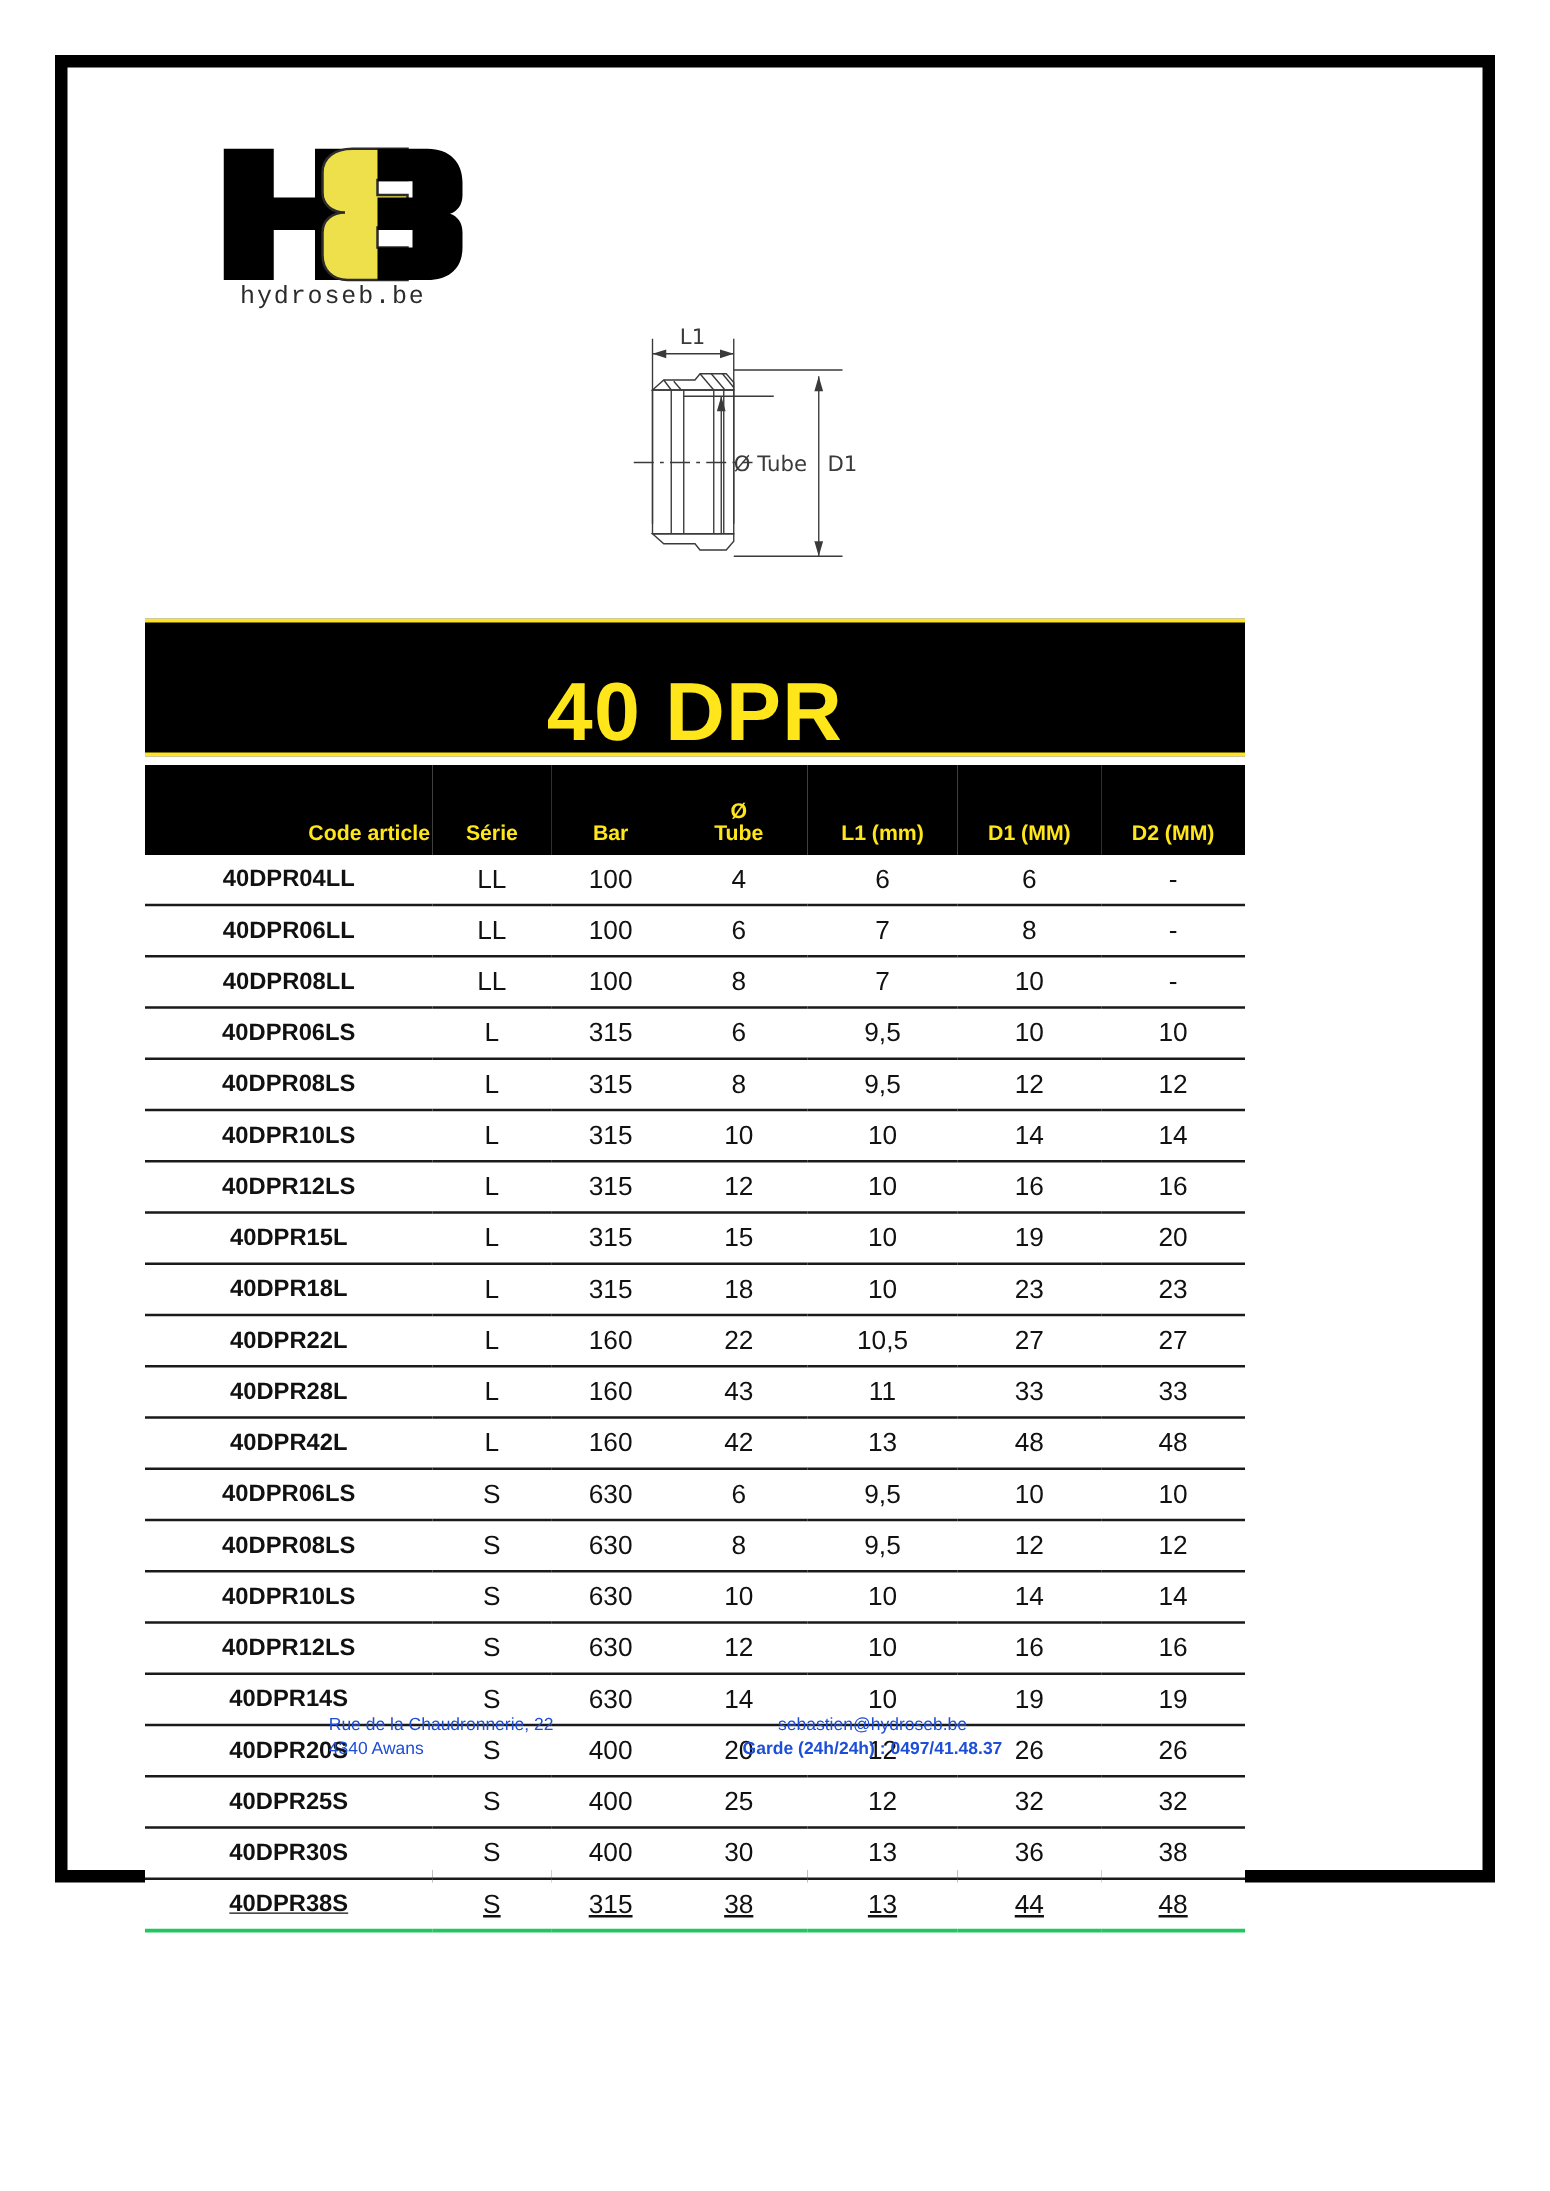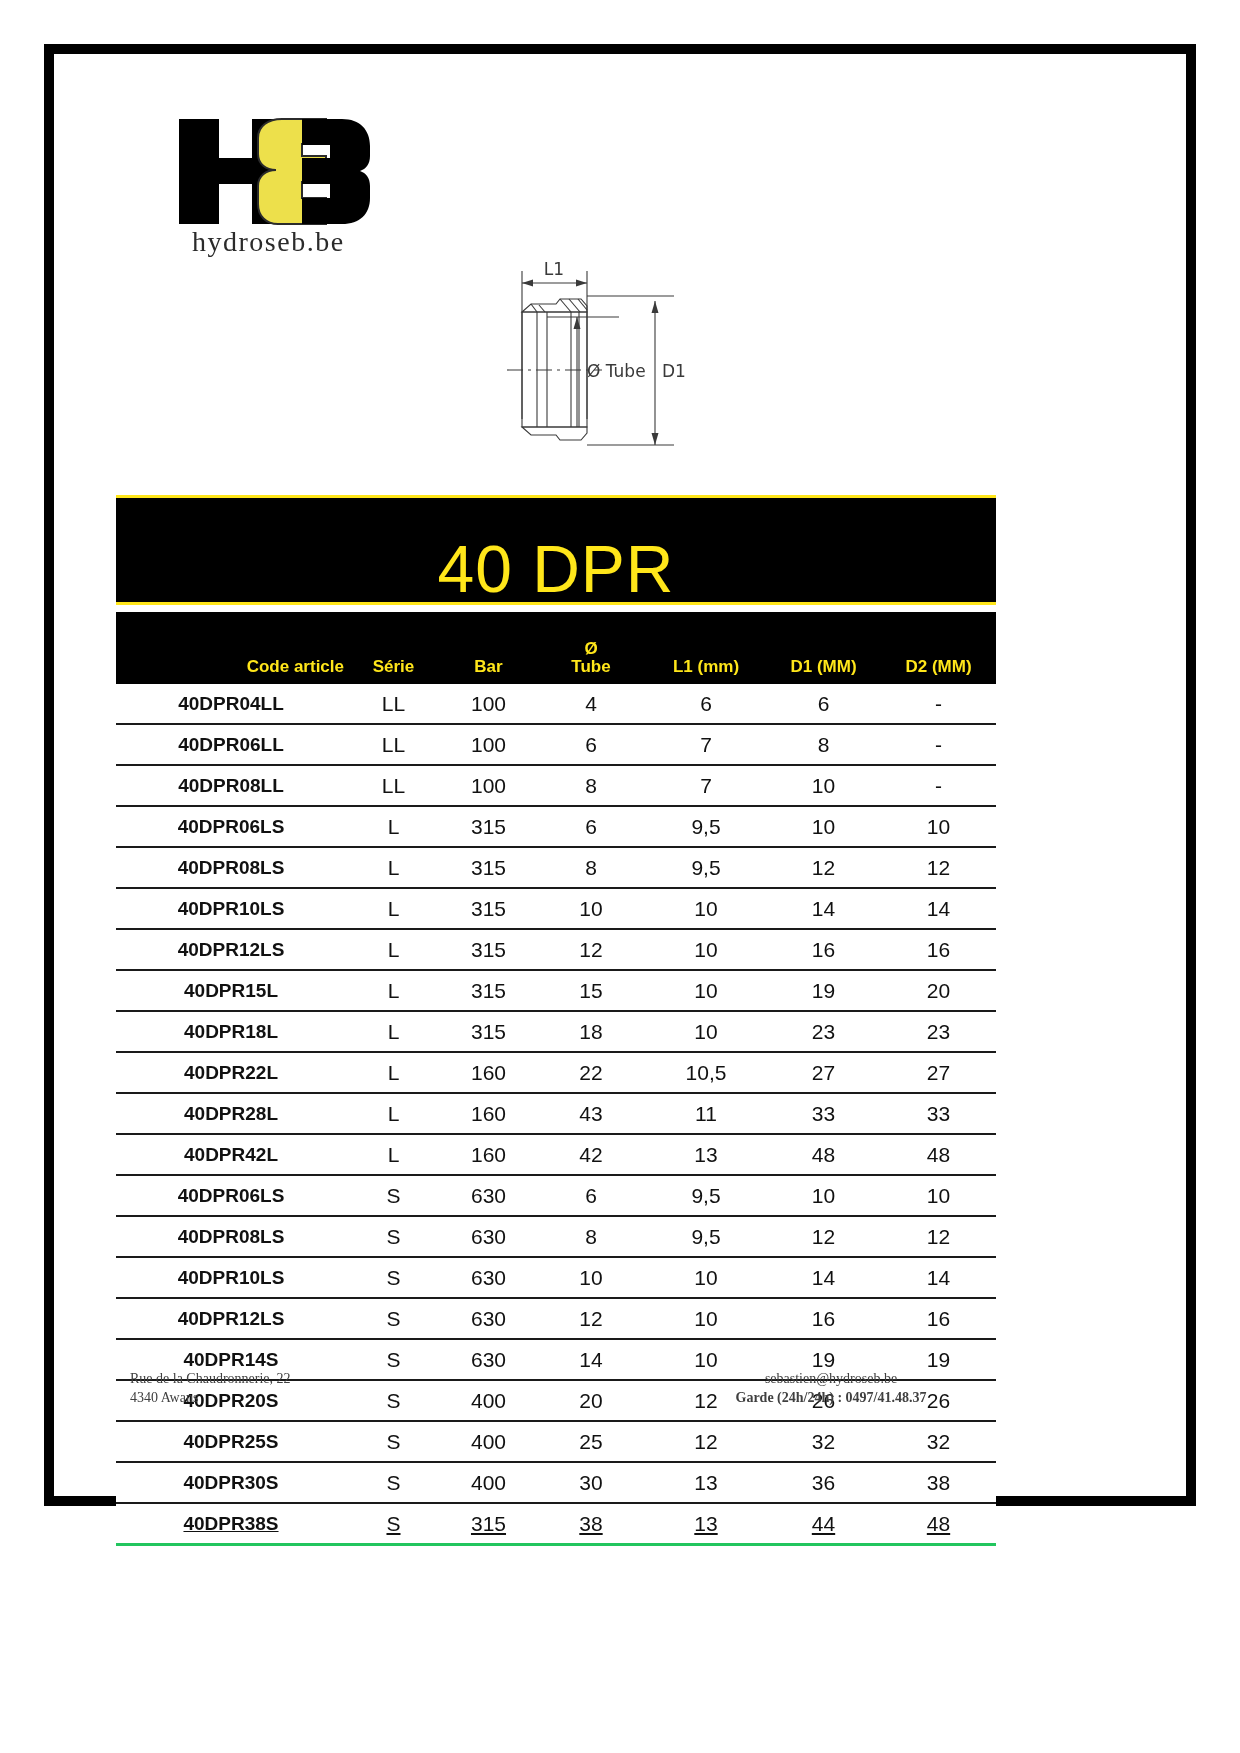--- a/index.html
+++ b/index.html
@@ -38,22 +38,22 @@
     left: 120px;
     top: 60px;
     width: 200px;
     height: 145px;
   }
   .logo-svg { display: block; }
   .logo-wordmark {
     position: absolute;
     left: 18px;
     top: 112px;
-    font-family: Liberation Serif, serif;
-    font-size: 28px;
+    font-family: Liberation Mono, monospace;
+    font-size: 20px;
     letter-spacing: 1.5px;
     color: #2b2b2b;
     white-space: nowrap;
   }
 
   
   .drawing {
     position: absolute;
     left: 405px;
     top: 195px;
@@ -72,21 +72,21 @@
     border-top: 3px solid #ffe61a;
     border-bottom: 3px solid #ffe61a;
     box-sizing: border-box;
     display: flex;
     align-items: center;
     justify-content: center;
   }
   .title-text {
     color: #ffe61a;
     font-family: "Liberation Sans", sans-serif;
-    font-weight: normal;
+    font-weight: bold;
     font-size: 66px;
     letter-spacing: 1px;
     line-height: 1;
     margin-top: 38px;
   }
 
   
   .spec-table-wrap {
     position: absolute;
     left: 62px;
@@ -141,25 +141,25 @@
   col.c-d1    { width: 115px; }
   col.c-d2    { width: 115px; }
 
   
   .footer {
     position: absolute;
     left: 62px;
     top: 1316px;
     width: 880px;
     display: flex;
-    justify-content: space-between;
+    justify-content: center;
     align-items: flex-start;
-    font-family: Liberation Serif, serif;
+    font-family: Liberation Sans, sans-serif;
     font-size: 14px;
-    color: #404040;
+    color: #1d4ed8;
   }
   .footer .col { line-height: 1.35; }
   .footer .col.addr { width: 270px; text-align: left; padding-left: 14px; }
   .footer .col.tel  { width: 250px; text-align: center; }
   .footer .col.mail { width: 330px; text-align: center; }
   .footer .bold { font-weight: bold; }
 </style>
 </head>
 <body>
 

